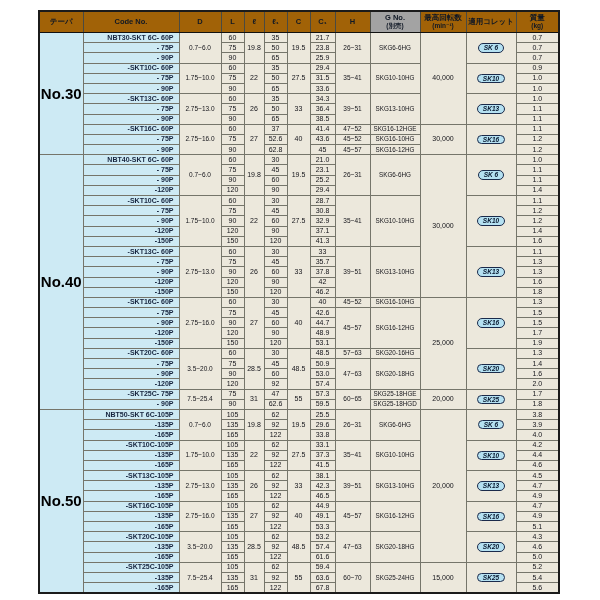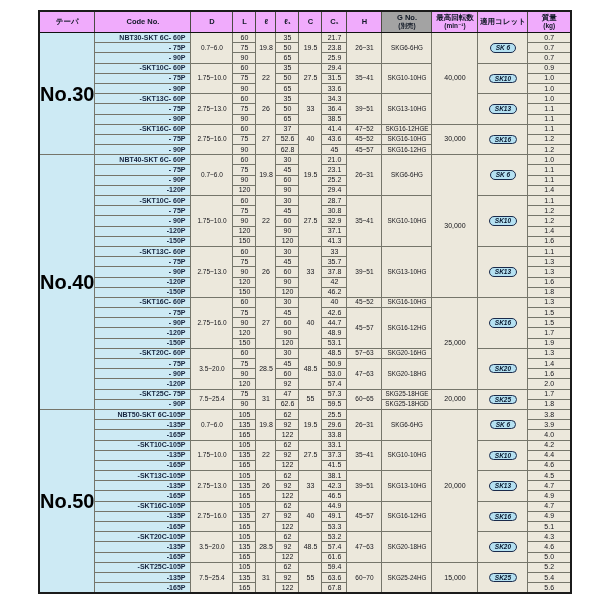--- a/index.html
+++ b/index.html
@@ -12,35 +12,35 @@
     position:absolute;left:38px;top:10px;
     border-collapse:collapse;table-layout:fixed;
     border:2px solid #1b1b1b;
   }
   col.c-taper{width:44px;} col.c-code{width:96px;} col.c-d{width:42px;}
   col.c-L{width:23px;} col.c-el{width:20px;} col.c-el1{width:23px;}
   col.c-c{width:23px;} col.c-c1{width:25px;} col.c-h{width:35px;}
   col.c-g{width:50px;} col.c-speed{width:46px;} col.c-collet{width:50px;}
   col.c-mass{width:43px;}
   th{
-    background:#f0abfc;border:1px solid #4a4a42;border-bottom:1.5px solid #111;
+    background:#a16207;border:1px solid #4a4a42;border-bottom:1.5px solid #111;
     font-size:7.5px;font-weight:bold;color:#101825;
     height:20px;padding:0;line-height:8.5px;text-align:center;
   }
   th.pink{background:#a3a3a3;}
   th .sub{font-size:6.5px;font-weight:bold;display:block;}
   td{
     border:1px solid #75756a;background:#ece8dc;
     font-size:7px;line-height:8px;color:#14141a;
     height:9.2px;padding:0;text-align:center;overflow:hidden;white-space:nowrap;
   }
   td.group-top{border-top:1px solid #3c3c35;}
   td.section-top{border-top:1.6px solid #111;}
   td.taper{
-    background:#cdeaf4;font-size:20px;font-weight:bold;color:#000;
+    background:#cdeaf4;font-size:15px;font-weight:bold;color:#000;
     vertical-align:middle;letter-spacing:0px;
   }
   td.code{
     background:#cdeaf4;font-weight:bold;color:#16243e;
     text-align:right;padding-right:5px;font-size:7px;
   }
   td.dcol,td.hcol{font-size:6.5px;}
   td.gcol{font-size:6.3px;}
   td.speed{font-size:7px;}
   .badge{

